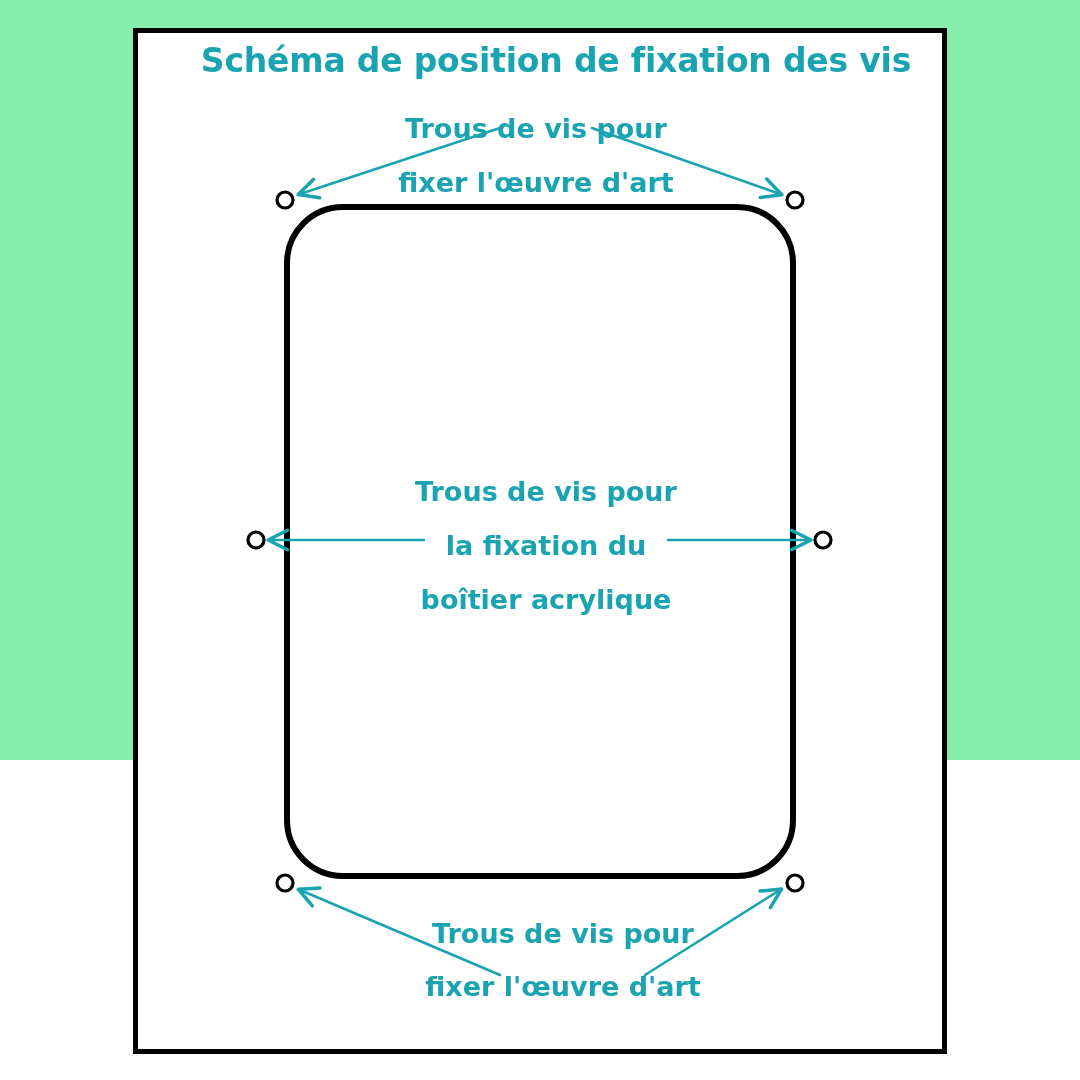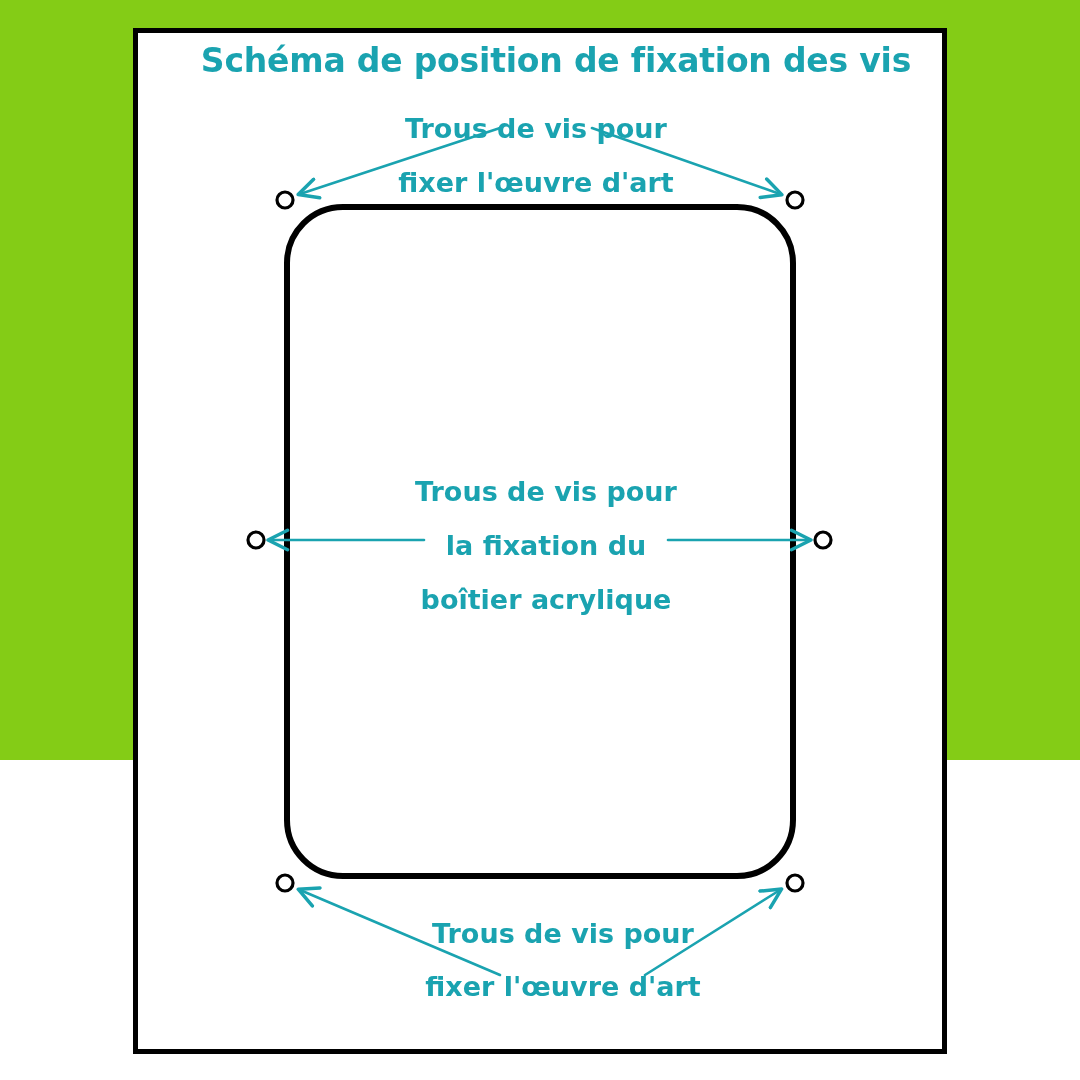--- a/index.html
+++ b/index.html
@@ -10,21 +10,21 @@
   body {
     width: 1080px;
     height: 1080px;
     font-family: "DejaVu Sans", sans-serif;
     overflow: hidden;
   }
   #diagram-root {
     position: relative;
     width: 1080px;
     height: 760px;
-    background: #84cc16;
+    background: #86efac;
   }
   #diagram-svg {
     position: absolute;
     top: 0;
     left: 0;
     width: 1080px;
     height: 1080px;
     display: block;
   }
   .dg-title {

